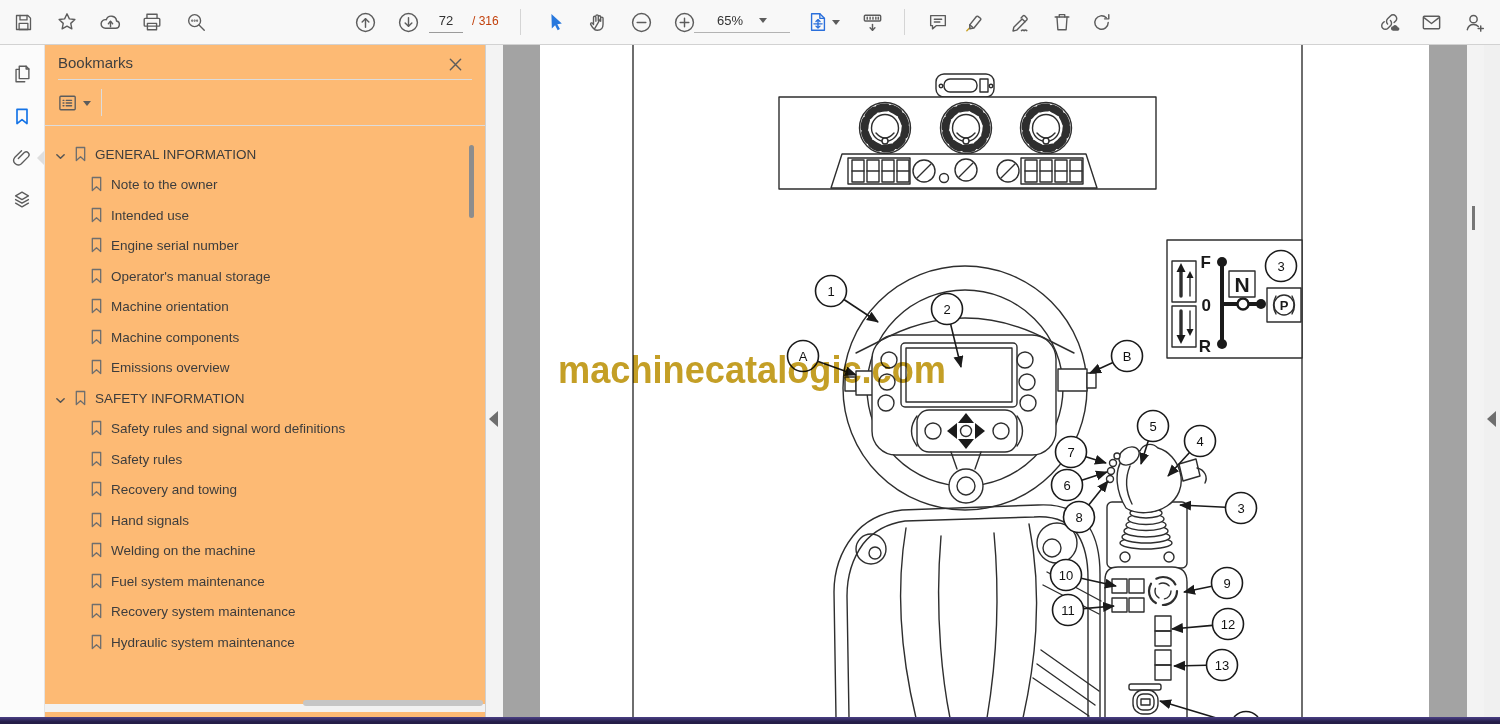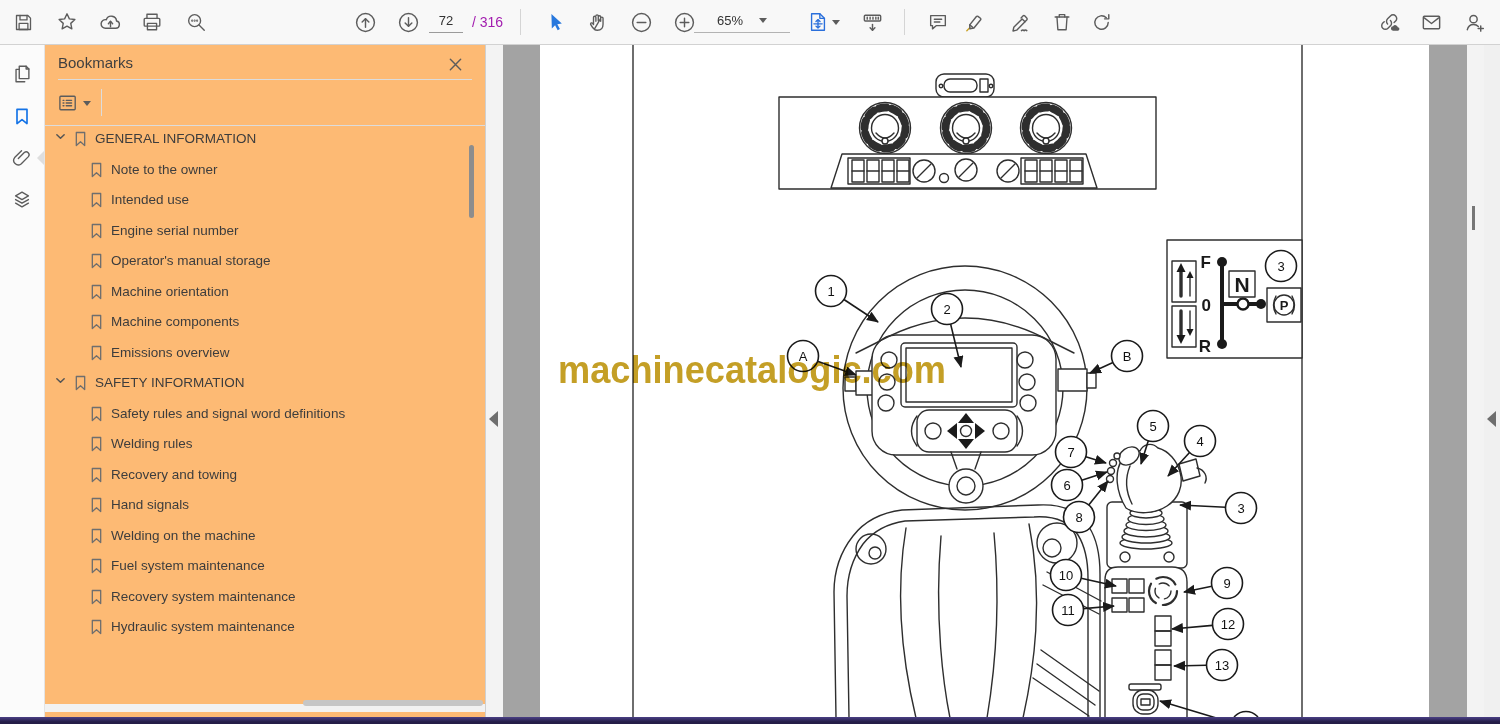--- a/index.html
+++ b/index.html
@@ -9,21 +9,21 @@
   
   #toolbar{position:absolute;top:0;left:0;width:1500px;height:44px;background:#f8f8f8;
            border-bottom:1px solid #d2d2d2;z-index:6}
   .tb-btn{position:absolute;top:5px;width:34px;height:34px;display:flex;align-items:center;
           justify-content:center;border-radius:3px;cursor:pointer}
   svg.ic{stroke:#5c5c5c;fill:none;stroke-width:1.5;stroke-linecap:round;stroke-linejoin:round}
   .tb-divider{position:absolute;top:9px;width:1px;height:26px;background:#d5d5d5}
   #page-num-input{position:absolute;left:429px;top:9px;width:34px;height:23px;border:none;
       border-bottom:1px solid #9b9b9b;background:transparent;text-align:center;font-size:13px;
       color:#333;font-family:inherit;padding:0}
-  #page-total{position:absolute;left:472px;top:14px;font-size:14px;color:#a21caf;white-space:pre}
+  #page-total{position:absolute;left:472px;top:14px;font-size:12px;color:#c2410c;white-space:pre}
   #zoom-field{position:absolute;left:694px;top:8px;width:96px;height:24px;
       border-bottom:1px solid #b3b3b3;display:flex;align-items:center;justify-content:center;
       gap:16px;font-size:13px;color:#333;cursor:pointer}
   .caret{width:0;height:0;border-left:4px solid transparent;border-right:4px solid transparent;
          border-top:5px solid #5c5c5c}
 
   
   #left-rail{position:absolute;top:45px;left:0;width:44px;height:672px;background:#fbfbfb;
              border-right:1px solid #e4e4e4;z-index:5}
   .rail-btn{width:44px;height:42px;display:flex;align-items:center;justify-content:center;cursor:pointer}
@@ -36,21 +36,21 @@
             border-right:1px solid #cfcfcf;z-index:5}
   #bm-title{position:absolute;left:13px;top:9px;font-size:15px;color:#3f3f3f}
   #bm-close{position:absolute;right:20px;top:9px;width:20px;height:20px;display:flex;
             align-items:center;justify-content:center;cursor:pointer}
   #bm-hdr-line{position:absolute;left:13px;right:13px;top:34px;height:1px;background:#dcdcdc}
   #bm-options{position:absolute;left:13px;top:46px;width:34px;height:24px;display:flex;
               align-items:center;gap:5px;cursor:pointer}
   #bm-vdiv{position:absolute;left:56px;top:44px;width:1px;height:27px;background:#dcdcdc}
   #bm-toolbar-line{position:absolute;left:0;right:0;top:80px;height:1px;background:#dcdcdc}
   #bookmark-tree{position:absolute;left:0;right:14px;top:86px}
-  .bm-row{height:30.5px;display:flex;align-items:flex-start;gap:8px;cursor:pointer;padding-left:45px}
+  .bm-row{height:30.5px;display:flex;align-items:flex-end;gap:8px;cursor:pointer;padding-left:45px}
   .bm-row.section{padding-left:10px}
   .bm-label{font-size:13.5px;color:#3d3d3d;white-space:nowrap}
   #bm-vscroll{position:absolute;left:424px;top:100px;width:5px;height:73px;background:#8d8d8d;
               border-radius:3px}
   #bm-hscroll-track{position:absolute;left:0;right:0;bottom:5px;height:8px;background:#f2f2f2}
   #bm-hscroll-thumb{position:absolute;left:258px;bottom:6px;width:180px;height:6px;
                     background:#c6c6c6;border-radius:3px}
 
   
   .strip{position:absolute;top:45px;height:672px;background:#f3f3f3;z-index:4}
@@ -606,21 +606,21 @@
       <div class="bm-row">
         <svg width="13" height="16" viewBox="0 0 14 17">
           <path d="M2.5 1.5h9v14l-4.5-4-4.5 4z" fill="none" stroke="#6e6e6e" stroke-width="1.4" stroke-linejoin="round"></path>
         </svg>
         <span class="bm-label">Safety rules and signal word definitions</span>
       </div>
       <div class="bm-row">
         <svg width="13" height="16" viewBox="0 0 14 17">
           <path d="M2.5 1.5h9v14l-4.5-4-4.5 4z" fill="none" stroke="#6e6e6e" stroke-width="1.4" stroke-linejoin="round"></path>
         </svg>
-        <span class="bm-label">Welding rules</span>
+        <span class="bm-label">Safety rules</span>
       </div>
       <div class="bm-row">
         <svg width="13" height="16" viewBox="0 0 14 17">
           <path d="M2.5 1.5h9v14l-4.5-4-4.5 4z" fill="none" stroke="#6e6e6e" stroke-width="1.4" stroke-linejoin="round"></path>
         </svg>
         <span class="bm-label">Recovery and towing</span>
       </div>
       <div class="bm-row">
         <svg width="13" height="16" viewBox="0 0 14 17">
           <path d="M2.5 1.5h9v14l-4.5-4-4.5 4z" fill="none" stroke="#6e6e6e" stroke-width="1.4" stroke-linejoin="round"></path>

